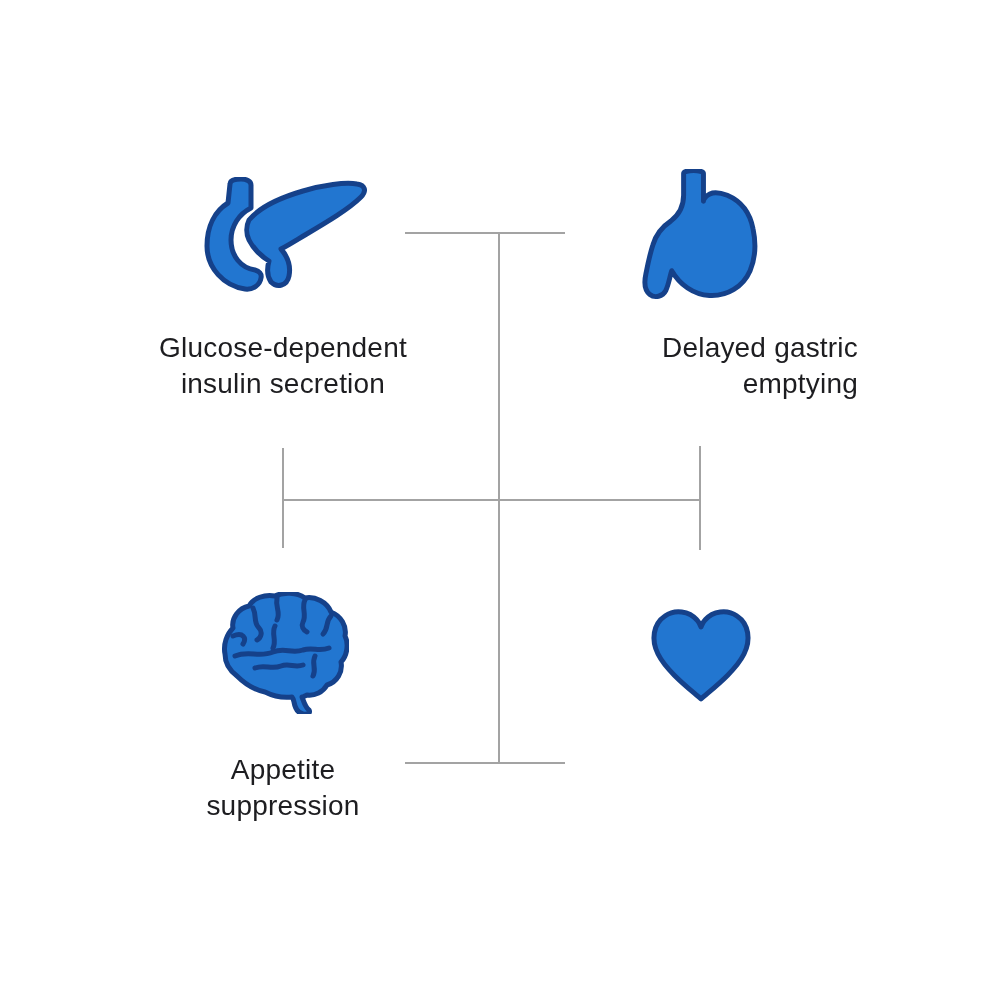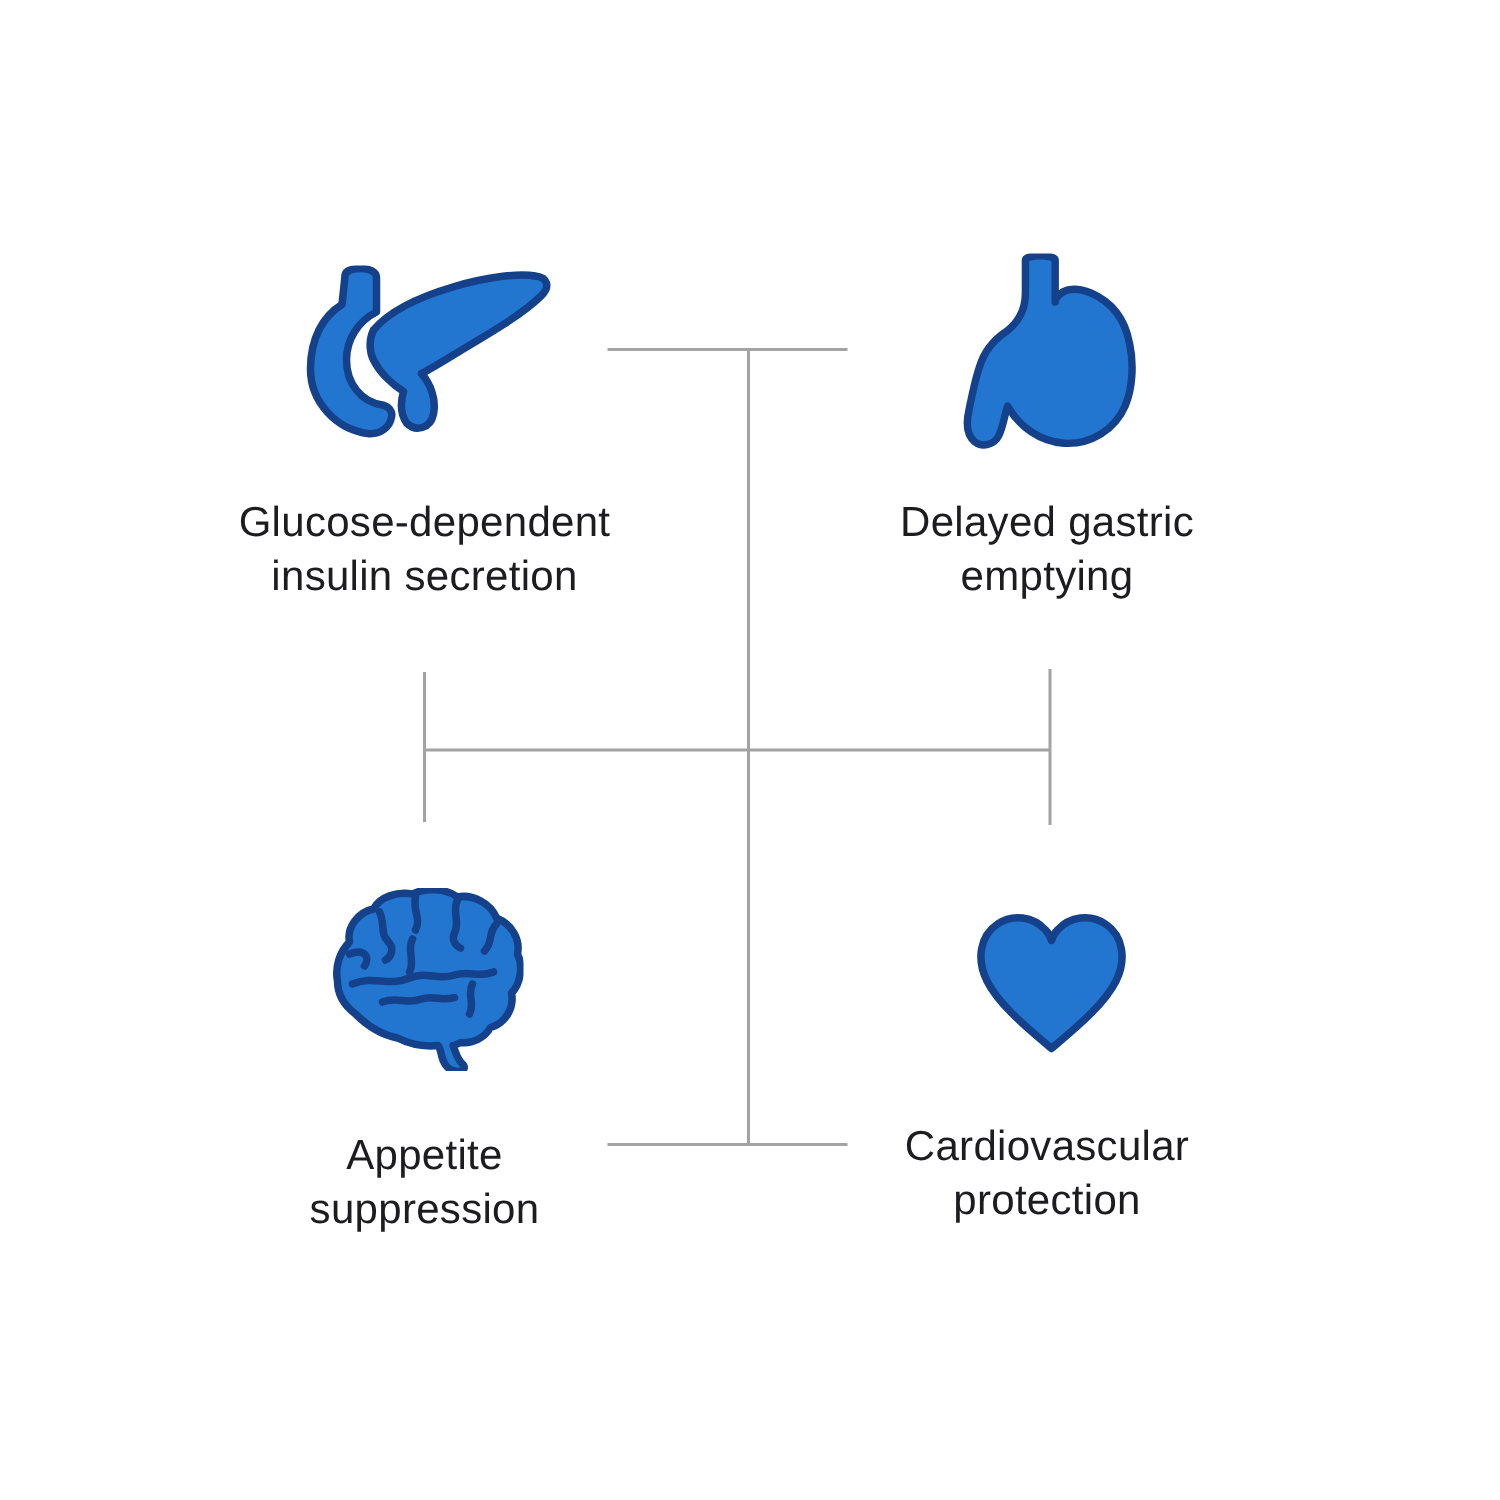--- a/index.html
+++ b/index.html
@@ -43,21 +43,21 @@
     position: absolute;
     width: 320px;
     text-align: center;
     font-size: 28px;
     line-height: 36px;
     color: var(--text, #1d1d20);
     white-space: pre-line;
     letter-spacing: 0.2px;
   }
   .lbl-tl { left: 123px; top: 330px; }
-  .lbl-tr { left: 538px; top: 330px; }
+  .lbl-tr { left: 538px; top: 330px; text-align: right; }
   .lbl-bl { left: 123px; top: 752px; }
   .lbl-br { left: 538px; top: 746px; }
   .icon-pancreas { left: 199px; top: 177px; }
   .icon-stomach  { left: 636px; top: 169px; }
   .icon-brain    { left: 219px; top: 592px; }
   .icon-heart    { left: 647px; top: 606px; }
 </style>
 </head>
 <body>
 
@@ -122,16 +122,14 @@
         C 66,5 80,3 90,10 C 102,18 104,34 97,48 C 88,66 64,84 54,93 Z"></path>
     </svg>
   </div>
 
   <div class="node-label lbl-tl">Glucose-dependent
 insulin secretion</div>
   <div class="node-label lbl-tr">Delayed gastric
 emptying</div>
   <div class="node-label lbl-bl">Appetite
 suppression</div>
-  <div class="node-label lbl-br">Cardiovascular
-protection</div>
 
 </div>
 
 </body></html>

